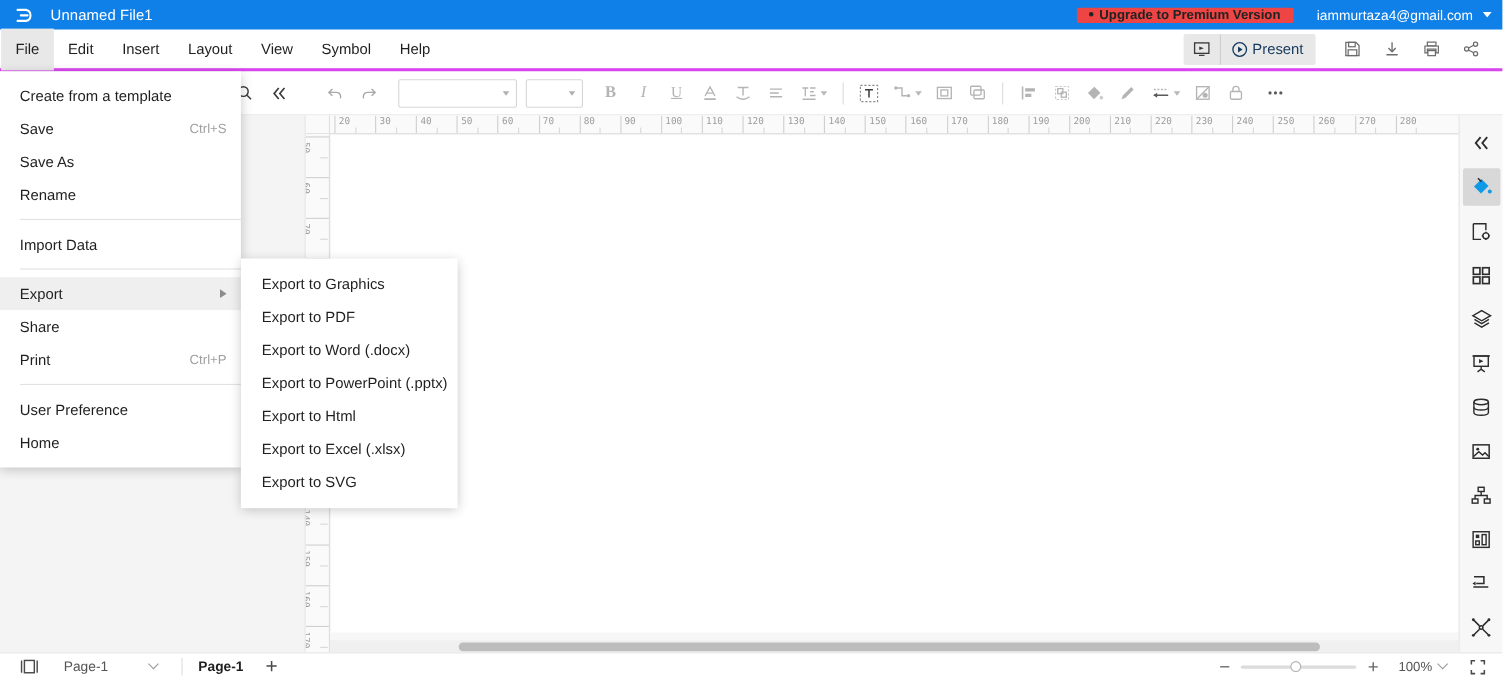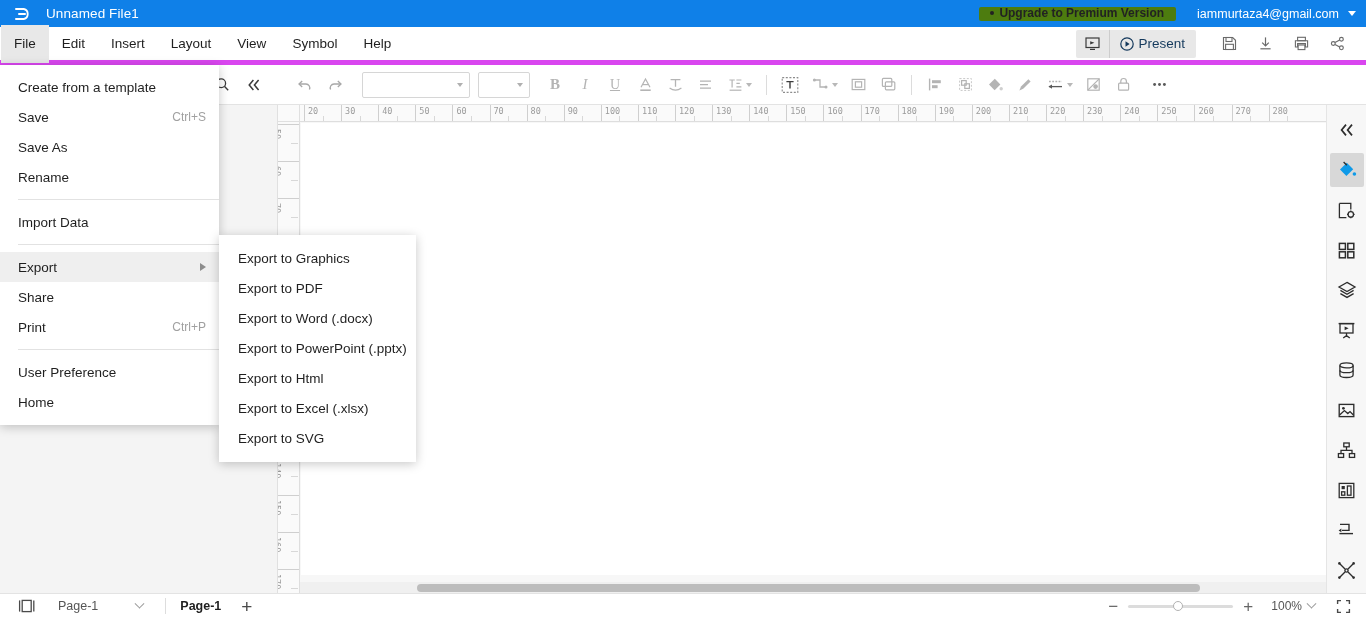--- a/index.html
+++ b/index.html
@@ -26,21 +26,21 @@
   .logo-svg { display: block; }
   .doc-title {
     color: #ffffff; font-size: 13.5px;
     letter-spacing: .1px;
   }
   .titlebar-right {
     margin-left: auto; display: flex; align-items: center;
     padding-right: 10px; height: 27px;
   }
   .upgrade-btn {
-    background: #4d7c0f; color: #222222;
+    background: #ef4444; color: #222222;
     font-size: 12px; font-weight: bold;
     padding: 4px 12px 5px 11px;
     border-radius: 2px;
     display: flex; align-items: center; gap: 5px;
     cursor: pointer; line-height: 1;
     height: 14px;
   }
   .upgrade-dot {
     width: 4px; height: 4px; border-radius: 50%;
     background: #222; display: block;
@@ -55,21 +55,21 @@
     border-left: 4px solid transparent;
     border-right: 4px solid transparent;
     border-top: 5px solid #ffffff;
   }
 
   
   .menubar {
     position: absolute; top: 27px; left: 0;
     width: 1366px; height: 38px;
     background: #ffffff;
-    border-bottom: 5px solid #d946ef;
+    border-bottom: 3px solid #d946ef;
     display: flex; align-items: center;
   }
   .menu-item {
     font-size: 13.5px; color: #1f1f1f;
     padding: 0 13px; height: 38px;
     display: flex; align-items: center; cursor: pointer;
   }
   .menu-item:first-child { margin-left: 1px; }
   .menu-item.active { background: #e8e8e8; }
 

